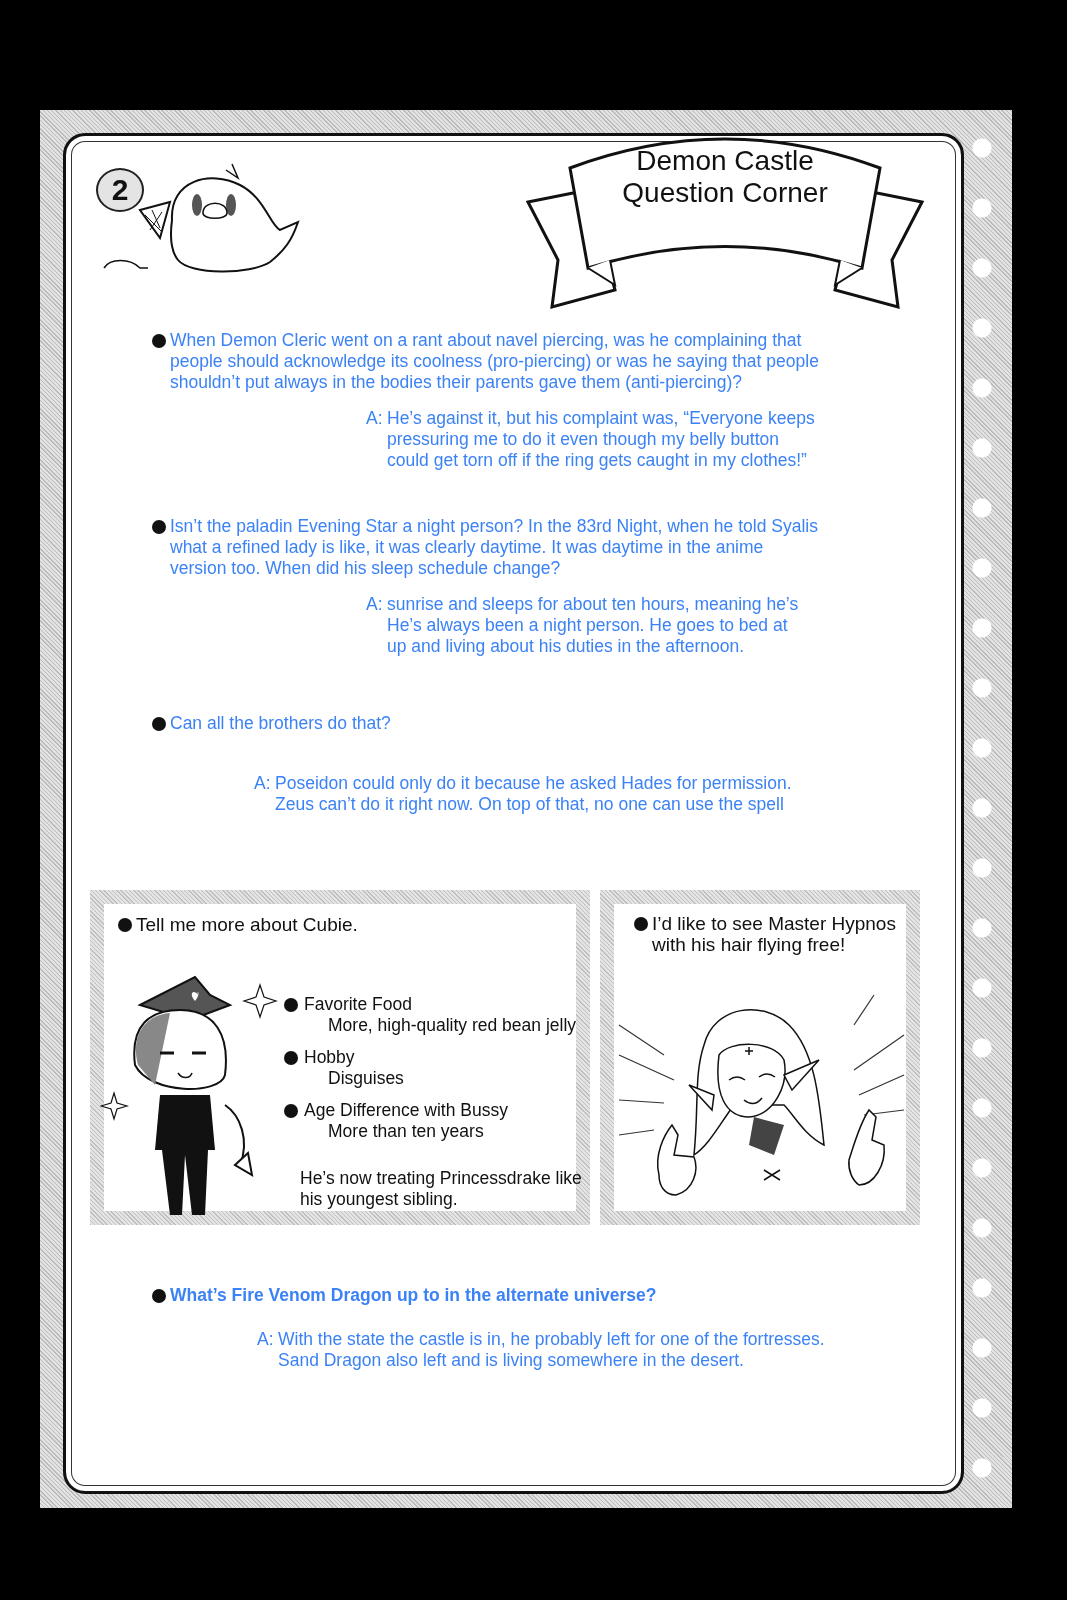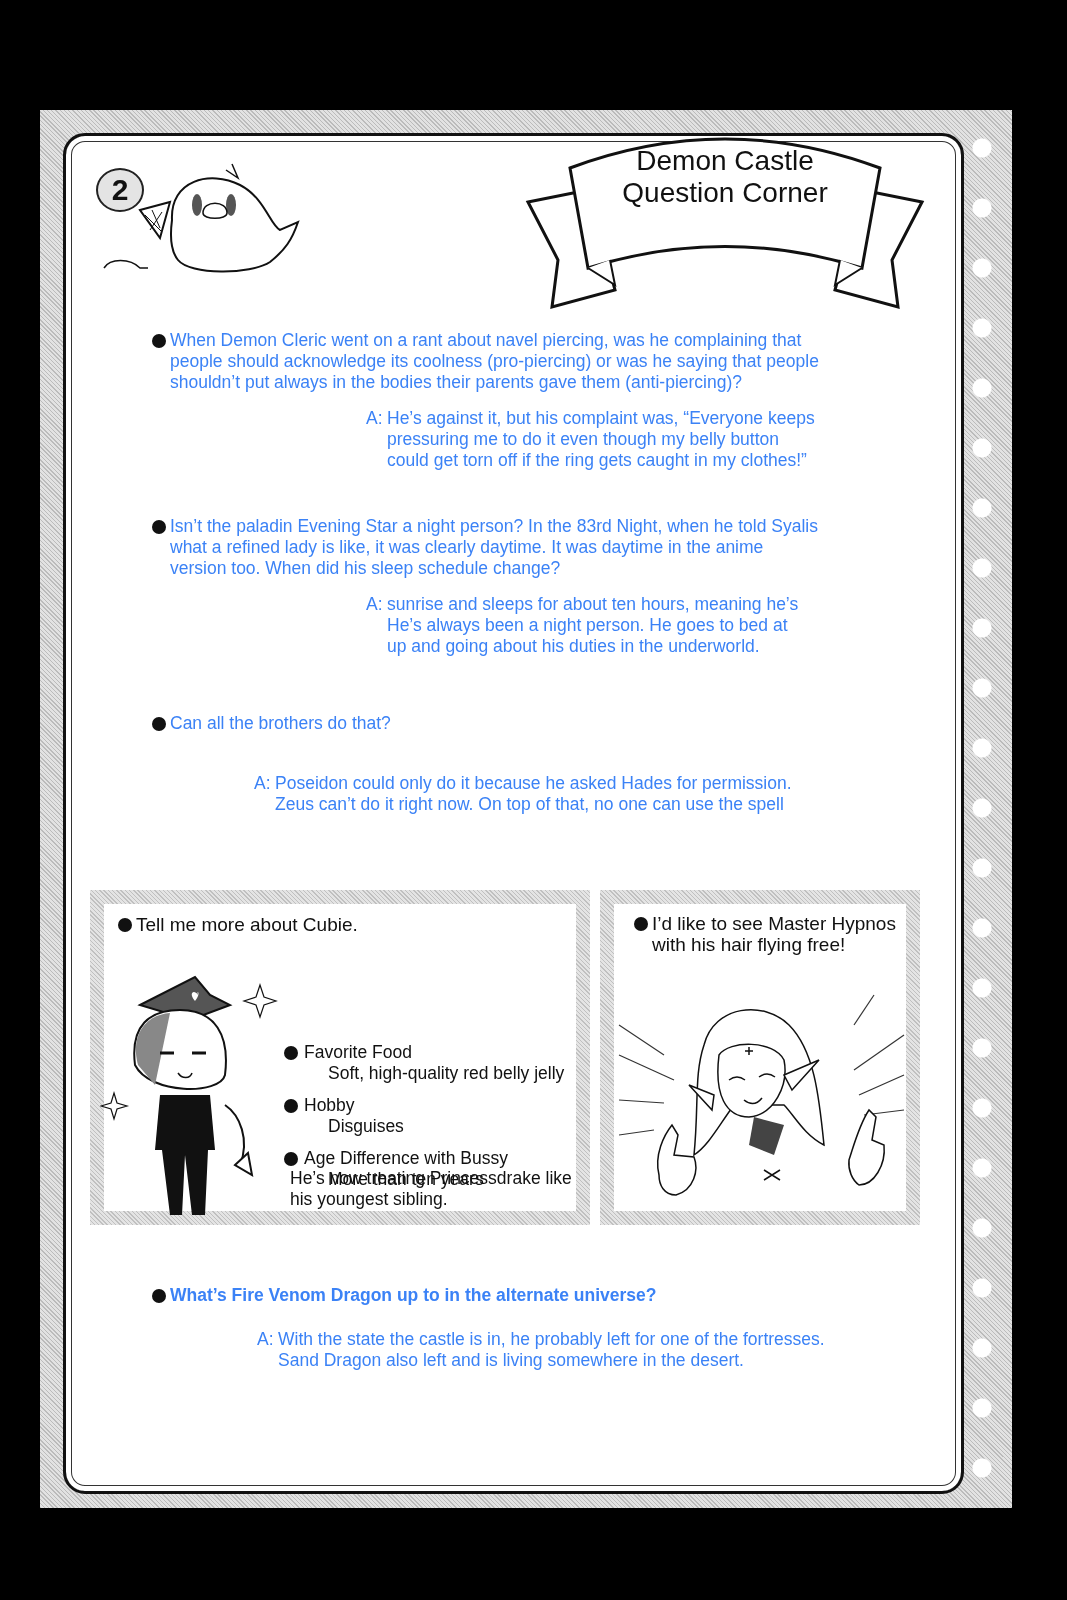--- a/index.html
+++ b/index.html
@@ -119,21 +119,21 @@
     <span class="line">Isn’t the paladin Evening Star a night person? In the 83rd Night, when he told Syalis</span>
     <span class="line">what a refined lady is like, it was clearly daytime. It was daytime in the anime</span>
     <span class="line">version too.  When did his sleep schedule change?</span>
   </div>
 </div>
 <div class="qa" style="left:366px; top:594px;">
   <div class="a" style="margin-top:0">
     <span class="a-label">A:</span>
     <span class="line">sunrise and sleeps for about ten hours, meaning he’s</span>
     <span class="line">He’s always been a night person. He goes to bed at</span>
-    <span class="line">up and going about his duties in the underworld.</span>
+    <span class="line">up and living about his duties in the afternoon.</span>
   </div>
 </div>
 
 <div class="qa" style="left:152px; top:713px;">
   <div class="q">
     <span class="line">Can all the brothers do that?</span>
   </div>
 </div>
 <div class="qa" style="left:254px; top:773px;">
   <div class="a" style="margin-top:0">
@@ -157,35 +157,35 @@
   <path d="M60 88 l 14 0 M 92 88 l 14 0" stroke="#111" stroke-width="3"></path>
   <path d="M78 108 C 82 114, 90 114, 92 108" fill="#fff" stroke="#111" stroke-width="1.5"></path>
   <path d="M60 130 L 110 130 L 115 185 L 55 185 Z" fill="#111"></path>
   <path d="M62 185 L 70 250 L 82 250 L 85 190 L 92 250 L 105 250 L 108 185 Z" fill="#111"></path>
   <path d="M125 140 C 140 150, 150 175, 140 200" fill="none" stroke="#111" stroke-width="2"></path>
   <path d="M135 200 L 148 188 L 152 210 Z" fill="#fff" stroke="#111" stroke-width="2"></path>
   <path d="M160 20 L 164 32 L 176 36 L 164 40 L 160 52 L 156 40 L 144 36 L 156 32 Z" fill="#fff" stroke="#111" stroke-width="1.2"></path>
   <path d="M14 128 L 17 138 L 27 141 L 17 144 L 14 154 L 11 144 L 1 141 L 11 138 Z" fill="#fff" stroke="#111" stroke-width="1.2"></path>
 </svg>
 
-<div class="profile" style="left:284px; top:994px;margin-top:48px;">
+<div class="profile" style="left:284px; top:994px;">
   <div class="item">
     <span>Favorite Food</span>
-    <span class="val">Soft, high-quality red belly jelly</span>
+    <span class="val">More, high-quality red bean jelly</span>
   </div>
   <div class="item">
     <span>Hobby</span>
     <span class="val">Disguises</span>
   </div>
   <div class="item">
     <span>Age Difference with Bussy</span>
     <span class="val">More than ten years</span>
   </div>
 </div>
-<div class="note" style="left:290px; top:1168px;">
+<div class="note" style="left:300px; top:1168px;">
   <span class="line">He’s now treating Princessdrake like</span>
   <span class="line">his youngest sibling.</span>
 </div>
 
 <div class="box" style="left:600px; top:890px; width:320px; height:335px;"></div>
 <div class="box-inner" style="left:614px; top:904px; width:292px; height:307px;"></div>
 <div class="box-q" style="left:634px; top:913px;">
   <span class="line">I’d like to see Master Hypnos</span>
   <span class="line">with his hair flying free!</span>
 </div>

